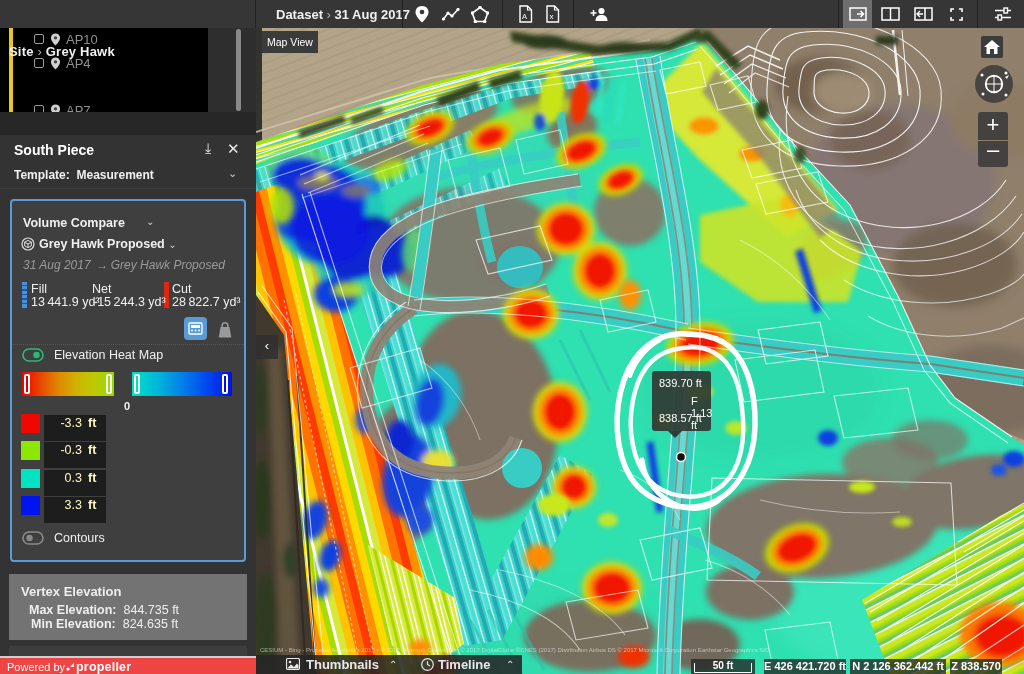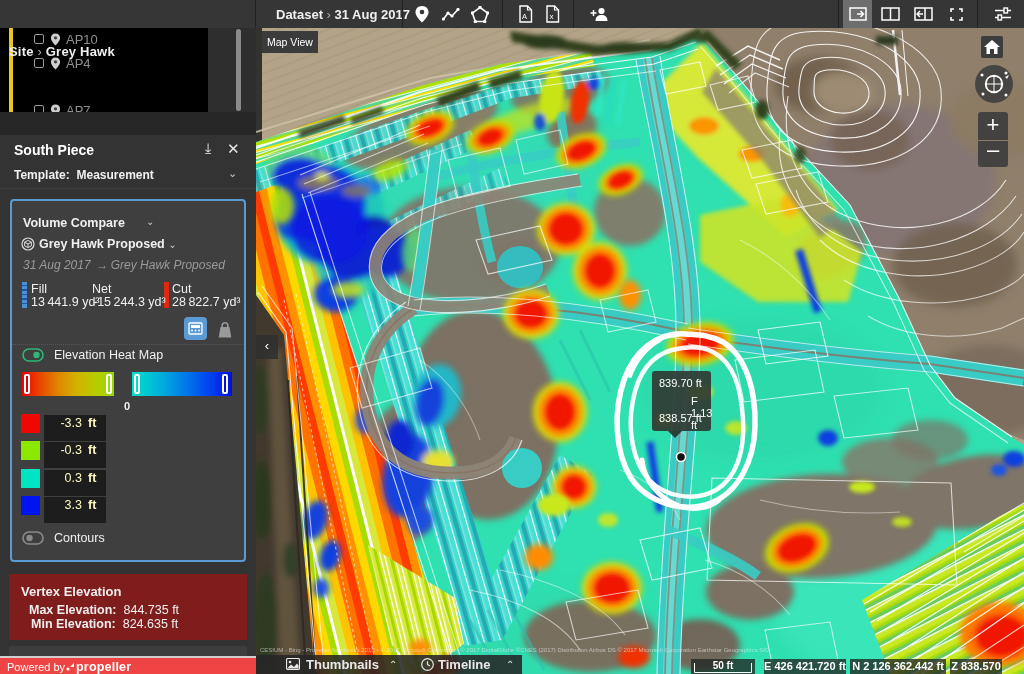--- a/index.html
+++ b/index.html
@@ -30,21 +30,21 @@
   #tmpl { position:absolute; left:14px; top:33px; font-size:12px; font-weight:bold; color:#f0f0f0;}
   #tmplchev { position:absolute; left:228px; top:32px; color:#ccc; font-size:11px;}
   #hr1 { position:absolute; left:0; top:53px; width:256px; height:1px; background:#3e3e3e; }
   
   #bluebox { position:absolute; left:10px; top:64px; width:236px; height:363px; background:#3f3f3f; border:2px solid #5b9bd5; border-radius:4px; }
   .bb { position:absolute; color:#f0f0f0; }
   
   .swatch { position:absolute; left:9px; width:19px; height:19px; }
   .valbox { position:absolute; left:32px; width:62px; height:26px; background:#1d1d1d; color:#fef9c3; font-size:12.5px; }
   
-  #vertex { position:absolute; left:9px; top:439px; width:238px; height:66px; background:#7f1d1d; color:#eee;text-align:right; }
+  #vertex { position:absolute; left:9px; top:439px; width:238px; height:66px; background:#737373; color:#eee;text-align:right; }
   #sliver { position:absolute; left:9px; top:511px; width:238px; height:10px; background:#3d3d3d; }
   #powered { position:absolute; left:0; top:521px; width:256px; height:18px; background:#ef4444; border-top:2px solid #cfcfcf; color:#fff; }
   
   #map { position:absolute; left:256px; top:28px; width:768px; height:646px; z-index:1; }
   #mapview { position:absolute; left:262px; top:31px; width:56px; height:22px; background:#3b3b3b; color:#fff; font-size:10.5px; z-index:25; padding:5px 0 0 5px; white-space:nowrap; }
   .mapbtn { position:absolute; background:#3c3c3ce8; color:#fff; z-index:25; }
   #collapse { position:absolute; left:256px; top:335px; width:22px; height:24px; background:#2f2f2fd8; color:#fff; z-index:25; font-size:13px; text-align:center; padding-top:3px;}
   
   #btmleft { position:absolute; left:256px; top:655px; width:266px; height:19px; background:rgba(38,38,38,0.88); z-index:25; color:#e8e8e8;}
   #attrib { position:absolute; left:260px; top:647px; width:560px; z-index:24; font-size:6px; color:#eee; opacity:0.6; white-space:nowrap; overflow:hidden; }

